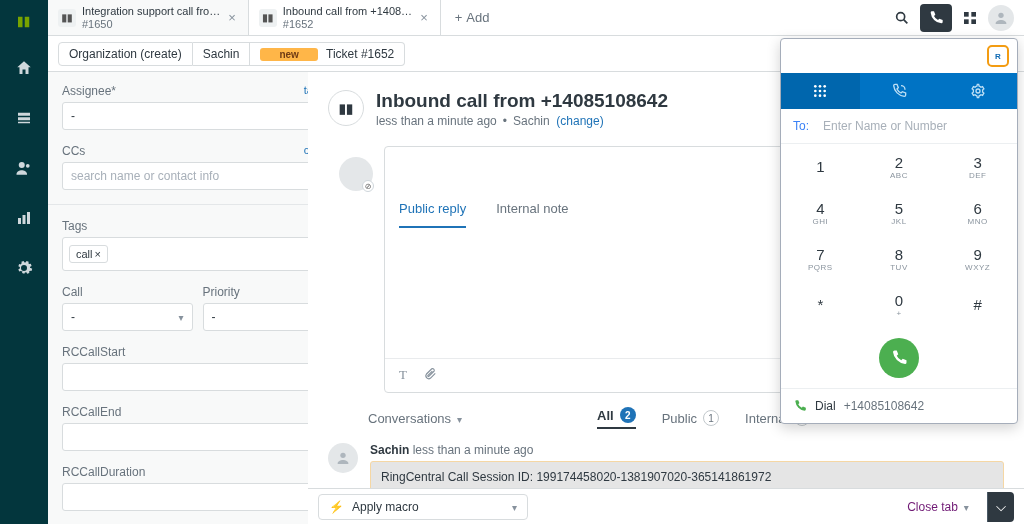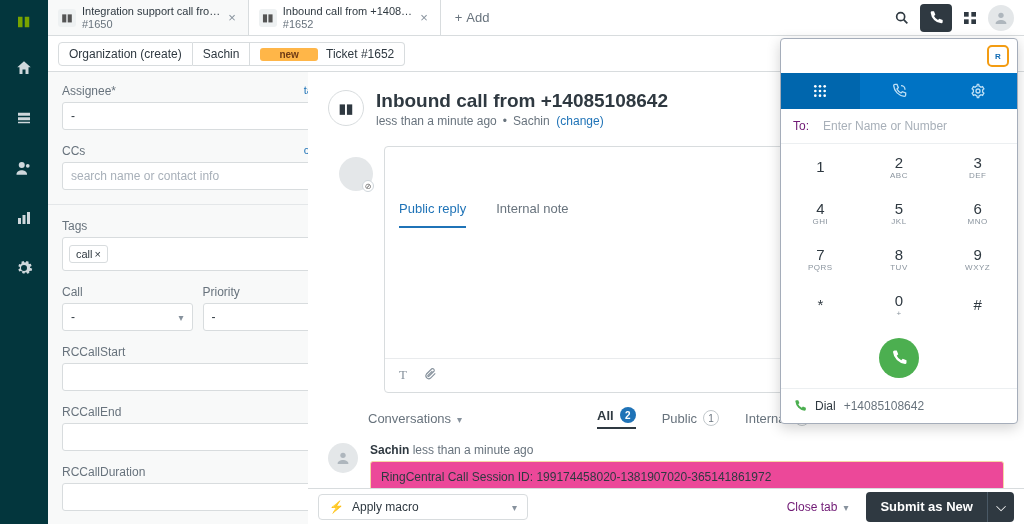--- a/index.html
+++ b/index.html
@@ -71,41 +71,41 @@
   .conv-bar .active { color:#2f3941; border-bottom:2px solid #2f3941; padding-bottom:4px; font-weight:600;}
   .conv-bar .count { display:inline-flex; min-width:16px; height:16px; border-radius:8px; font-size:10px; align-items:center; justify-content:center; padding:0 4px;}
   .conv-bar .count.solid { background:#1f73b7; color:#fff; }
   .conv-bar .count.hollow { border:1px solid #c2c8cc; color:#68737d; }
 
   .event { margin: 8px 20px 0 20px; display:flex; gap:12px; }
   .event .eava { width:30px; height:30px; border-radius:50%; background:#e4e7e9; flex-shrink:0; display:flex; align-items:center; justify-content:center; color:#aeb6bd;}
   .event .ebody { flex:1; }
   .event .ehead { font-size:12px; color:#68737d; margin-bottom:4px;}
   .event .ehead b { color:#2f3941; font-weight:600;}
-  .event .emsg { background:#ec4899; border:1px solid #f5d7a4; padding:8px 10px; font-size:12px; border-radius:3px;}
+  .event .emsg { background:#e5e5e5; border:1px solid #f5d7a4; padding:8px 10px; font-size:12px; border-radius:3px;}
 
   
   .footer { position:absolute; left:308px; right:0; bottom:0; height:36px; border-top:1px solid #d8dcde; display:flex; align-items:center; padding:0 10px; gap:10px; background:#fff;}
   .footer .macro { border:1px solid #d8dcde; border-radius:4px; padding:5px 10px; display:flex; align-items:center; gap:8px; font-size:12px; min-width:210px; cursor:pointer; color:#2f3941;}
   .footer .macro .caret { margin-left:auto; }
   .footer .spacer { flex:1; }
   .footer .closetab { font-size:12px; color:#701a75; display:flex; align-items:center; gap:6px; cursor:pointer; padding:0 8px;}
   .footer .submit-wrap { display:flex; }
   .footer .submit { background:#2f3941; color:#fff; padding:7px 14px; font-size:13px; border:none; border-radius:4px 0 0 4px; cursor:pointer; font-weight:600;}
   .footer .submit-caret { background:#2f3941; color:#fff; padding:7px 8px; border:none; border-left:1px solid #4a5966; border-radius:0 4px 4px 0; cursor:pointer;}
 
   
   .dialer { position:absolute; right:6px; top:38px; width:238px; background:#fff; border:1px solid #a5adba; border-radius:4px; box-shadow:0 4px 14px rgba(0,0,0,.18); overflow:hidden; z-index:50;}
   .dialer .dbrand { display:flex; justify-content:flex-end; padding:6px 8px; }
   .dialer .dbrand .brandbox { width:22px; height:22px; border-radius:5px; background:#fff; border:2px solid #f39c12; display:flex; align-items:center; justify-content:center; font-size:8px; color:#0f6ab4; font-weight:700;}
   .dialer .dtabs { background:#0073c4; display:flex; }
   .dialer .dtab { flex:1; padding:10px 0; display:flex; justify-content:center; color:#bddff5; cursor:pointer;}
   .dialer .dtab.active { color:#fff; background:#0066ad; }
   .dialer .to-row { display:flex; align-items:center; padding:10px 12px; border-bottom:1px solid #eceff1; gap:14px;}
-  .dialer .to-row label { font-size:12px; color:#701a75; }
+  .dialer .to-row label { font-size:12px; color:#3b82f6; }
   .dialer .to-row input { flex:1; border:none; outline:none; font-size:12px; }
   .dialer .to-row input::placeholder { color:#a8b0b9; }
   .dialer .pad { display:grid; grid-template-columns:repeat(3,1fr);}
   .dialer .key { height:46px; display:flex; flex-direction:column; align-items:center; justify-content:center; cursor:pointer; font-size:15px; color:#2f3941;}
   .dialer .key .sub { font-size:8px; color:#8a949e; letter-spacing:0.5px; line-height:1; margin-top:1px;}
   .dialer .callbtn { display:flex; justify-content:center; padding:10px 0;}
   .dialer .callbtn .round { width:40px; height:40px; border-radius:50%; background:#4caf50; display:flex; align-items:center; justify-content:center; color:#fff; cursor:pointer;}
   .dialer .dialline { border-top:1px solid #eceff1; padding:10px 12px; display:flex; align-items:center; gap:8px; font-size:12px; cursor:pointer;}
   .dialer .dialline svg { color:#4caf50; }
 
@@ -343,21 +343,20 @@
     <span>⚡</span>
     <span>Apply macro</span>
     <span class="caret caret-down"></span>
   </div>
   <div class="spacer"></div>
   <div class="closetab">
       <span>Close tab</span> 
       <span class="caret-down"></span>
     </div>
   <div class="submit-wrap">
-    <button class="submit">Submit as New</button>
     <button class="submit-caret">⌵</button>
   </div>
 </div>
 
 <div class="dialer">
   <div class="dbrand">
       <div class="brandbox">R</div>
     </div>
   <div class="dtabs">
     <div class="dtab active">

